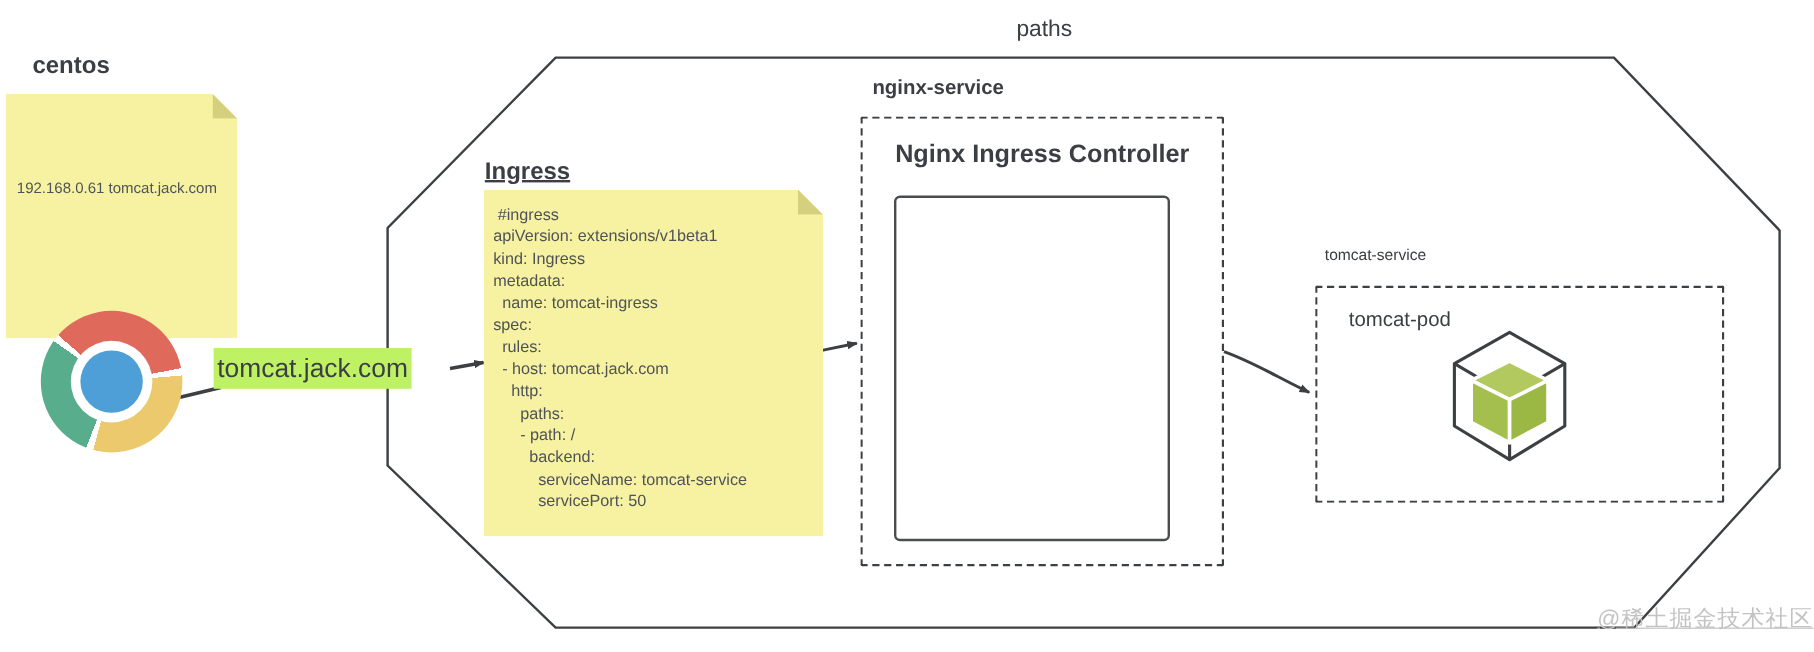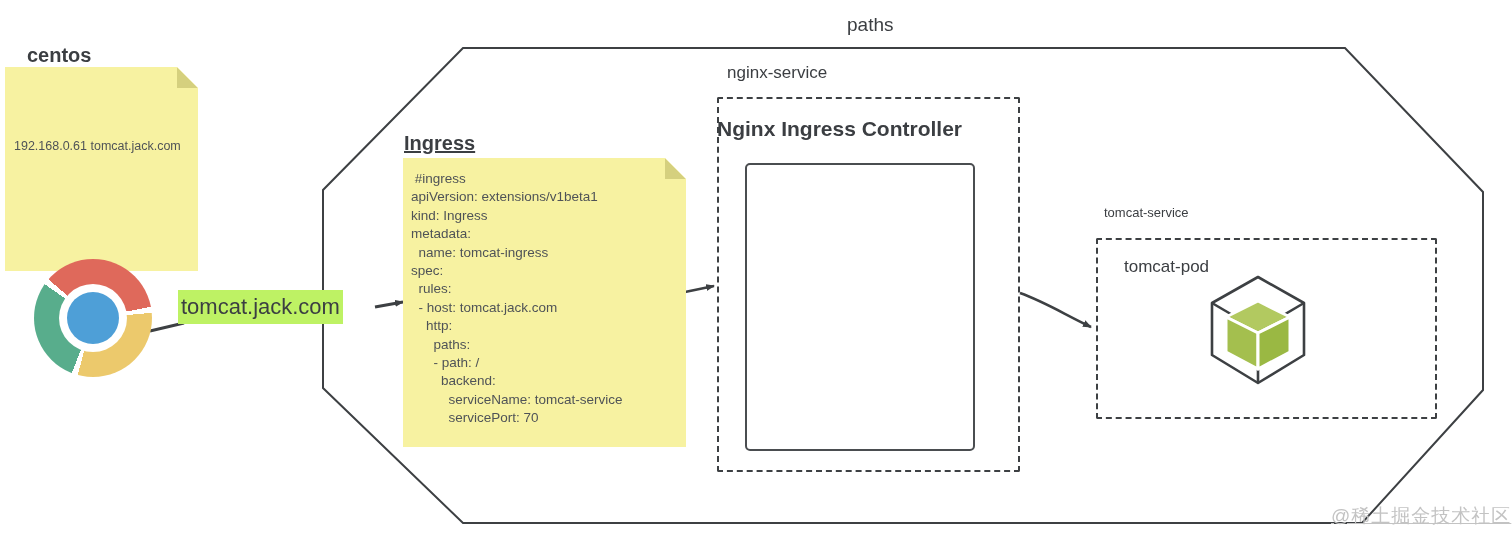--- a/index.html
+++ b/index.html
@@ -59,21 +59,21 @@
     position:absolute;z-index:2;
     border:2px dashed var(--outline);
     border-radius:2px;background:transparent;
   }
   #nginx-box{left:717px;top:97px;width:299px;height:371px;}
   #tomcat-box{left:1096px;top:238px;width:337px;height:177px;}
   #controller-rect{
     position:absolute;left:745px;top:163px;width:226px;height:284px;
     border:2px solid #4a4d50;border-radius:5px;background:#fff;z-index:2;
   }
-  #controller-title{left:717px;top:117px;width:303px;text-align:left;font-size:21px;}
+  #controller-title{left:717px;top:117px;width:303px;text-align:center;font-size:21px;}
   #watermark{
     position:absolute;left:1331px;top:503px;z-index:3;
     font-size:19px;color:var(--watermark-text);letter-spacing:1px;white-space:nowrap;text-decoration:underline;
   }
   .cube-svg{position:absolute;left:1204px;top:274px;z-index:3;}
 </style>
 </head>
 <body>
 
 <div id="stage">
@@ -85,21 +85,21 @@
       </marker>
     </defs>
     <polygon points="463,48 1345,48 1483,192 1483,390 1362,523 463,523 323,388 323,190" style="fill:none;stroke:var(--outline);stroke-width:2"></polygon>
     <line x1="150" y1="331" x2="184" y2="323" style="stroke:var(--outline);stroke-width:3"></line>
     <line x1="375" y1="307" x2="403" y2="302" style="stroke:var(--outline);stroke-width:3" marker-end="url(#ah)"></line>
     <line x1="685" y1="292" x2="714" y2="286" style="stroke:var(--outline);stroke-width:2.5" marker-end="url(#ah)"></line>
     <path d="M1020,293 C1045,302 1062,313 1091,327" style="fill:none;stroke:var(--outline);stroke-width:2.5" marker-end="url(#ah)"></path>
   </svg>
 
   <div class="label bold" style="left:27px;top:44px;font-size:20px;">centos</div>
-  <div class="sticky" id="hosts-note" style="left:5px;top:67px;width:193px;height:204px;">
+  <div class="sticky" id="hosts-note" style="left:5px;top:78px;width:193px;height:204px;">
     <div class="fold"></div>
     <pre>192.168.0.61 tomcat.jack.com</pre>
   </div>
 
   <div class="chrome"></div>
   <div class="url-label">tomcat.jack.com</div>
 
   <div class="label" style="left:847px;top:14px;font-size:19px;">paths</div>
 
   <div class="label bold" style="left:404px;top:132px;font-size:20px;text-decoration:underline;">Ingress</div>
@@ -111,24 +111,24 @@
 metadata:
   name: tomcat-ingress
 spec:
   rules:
   - host: tomcat.jack.com
     http:
       paths:
       - path: /
         backend:
           serviceName: tomcat-service
-          servicePort: 70</pre>
+          servicePort: 50</pre>
   </div>
 
-  <div class="label" style="left:727px;top:63px;font-size:17px;">nginx-service</div>
+  <div class="label" style="left:727px;top:63px;font-size:17px;font-weight:bold;">nginx-service</div>
   <div class="dashed-box" id="nginx-box"></div>
   <div class="label bold" id="controller-title">Nginx Ingress Controller</div>
   <div id="controller-rect"></div>
 
   <div class="label" style="left:1104px;top:205px;font-size:13px;">tomcat-service</div>
   <div class="dashed-box" id="tomcat-box"></div>
   <div class="label" style="left:1124px;top:257px;font-size:17px;">tomcat-pod</div>
 
   <svg class="cube-svg" width="108" height="112" viewBox="0 0 108 112">
     <g style="stroke:var(--outline);stroke-width:2.6;fill:none;stroke-linejoin:round;">

